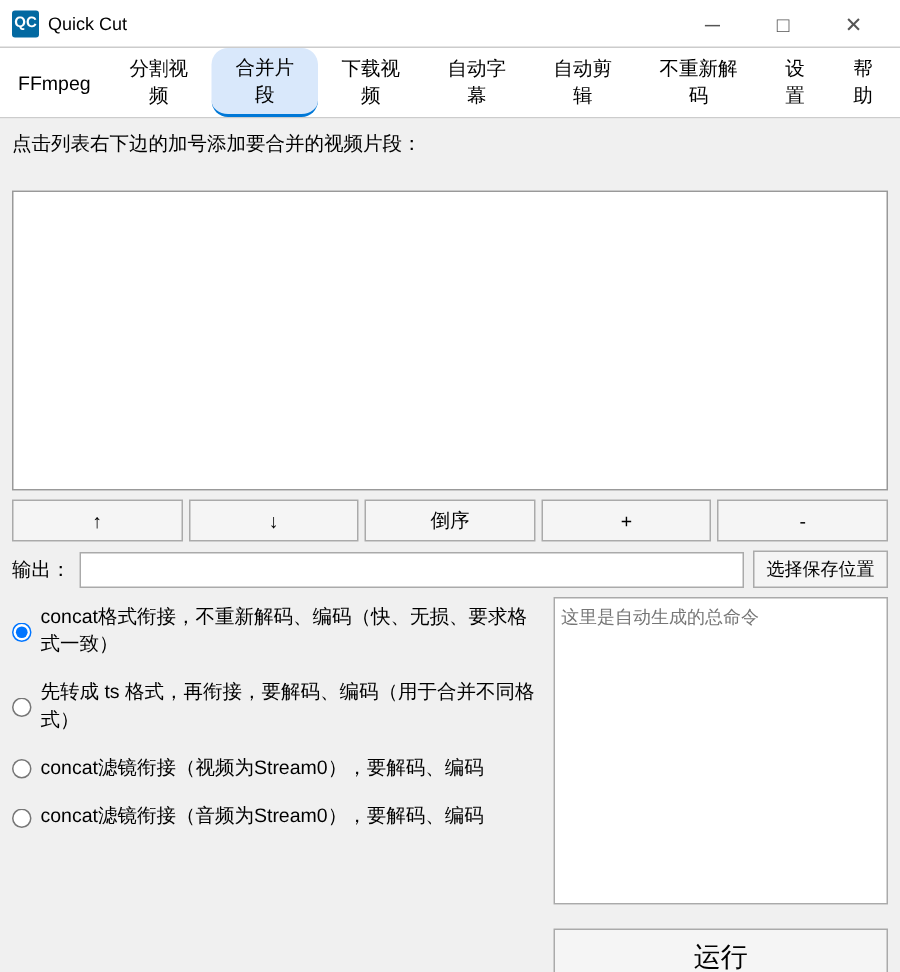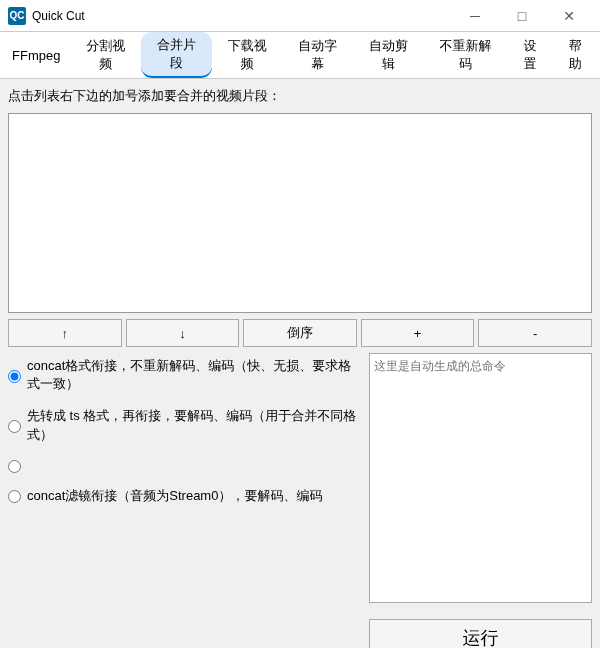--- a/index.html
+++ b/index.html
@@ -80,21 +80,21 @@
       background: #f0f0f0;
       padding: 8px;
       height: calc(648px - 32px - 30px);
       display: flex;
       flex-direction: column;
       gap: 6px;
     }
     .instruction-label {
       font-size: 13px;
       color: #000;
-      margin-bottom: 2px;
+      margin-bottom: 16px;
     }
     .video-list-box {
       border: 1px solid #999;
       background: #fff;
       height: 200px;
       overflow-y: auto;
       flex-shrink: 0;
     }
     .button-row {
       display: flex;
@@ -225,33 +225,39 @@
   <div class="video-list-box"></div>
 
   <div class="button-row">
     <button>↑</button>
     <button>↓</button>
     <button>倒序</button>
     <button>+</button>
     <button>-</button>
   </div>
 
+  <div class="output-row">
+    <span class="output-label">输出：</span>
+    <input class="output-input" type="text" style="">
+    <button class="output-browse-btn">选择保存位置</button>
+  </div>
 
   <div class="bottom-section">
     <div class="options-panel" id="options-panel">
     <div class="radio-option">
           <input type="radio" name="concat-option" checked="" style="">
           <label>concat格式衔接，不重新解码、编码（快、无损、要求格式一致）</label>
         </div>
         <div class="radio-option">
           <input type="radio" name="concat-option" style="">
           <label>先转成 ts 格式，再衔接，要解码、编码（用于合并不同格式）</label>
         </div>
         <div class="radio-option">
           <input type="radio" name="concat-option" style="">
+          <label>concat滤镜衔接（视频为Stream0），要解码、编码</label>
         </div>
         <div class="radio-option">
           <input type="radio" name="concat-option" style="">
           <label>concat滤镜衔接（音频为Stream0），要解码、编码</label>
         </div>
       </div>
     <div class="command-panel">
       <textarea class="command-textarea" readonly="" id="cmd-textarea" placeholder="这里是自动生成的总命令" style=""></textarea>
       <button class="run-button">运行</button>
     </div>

